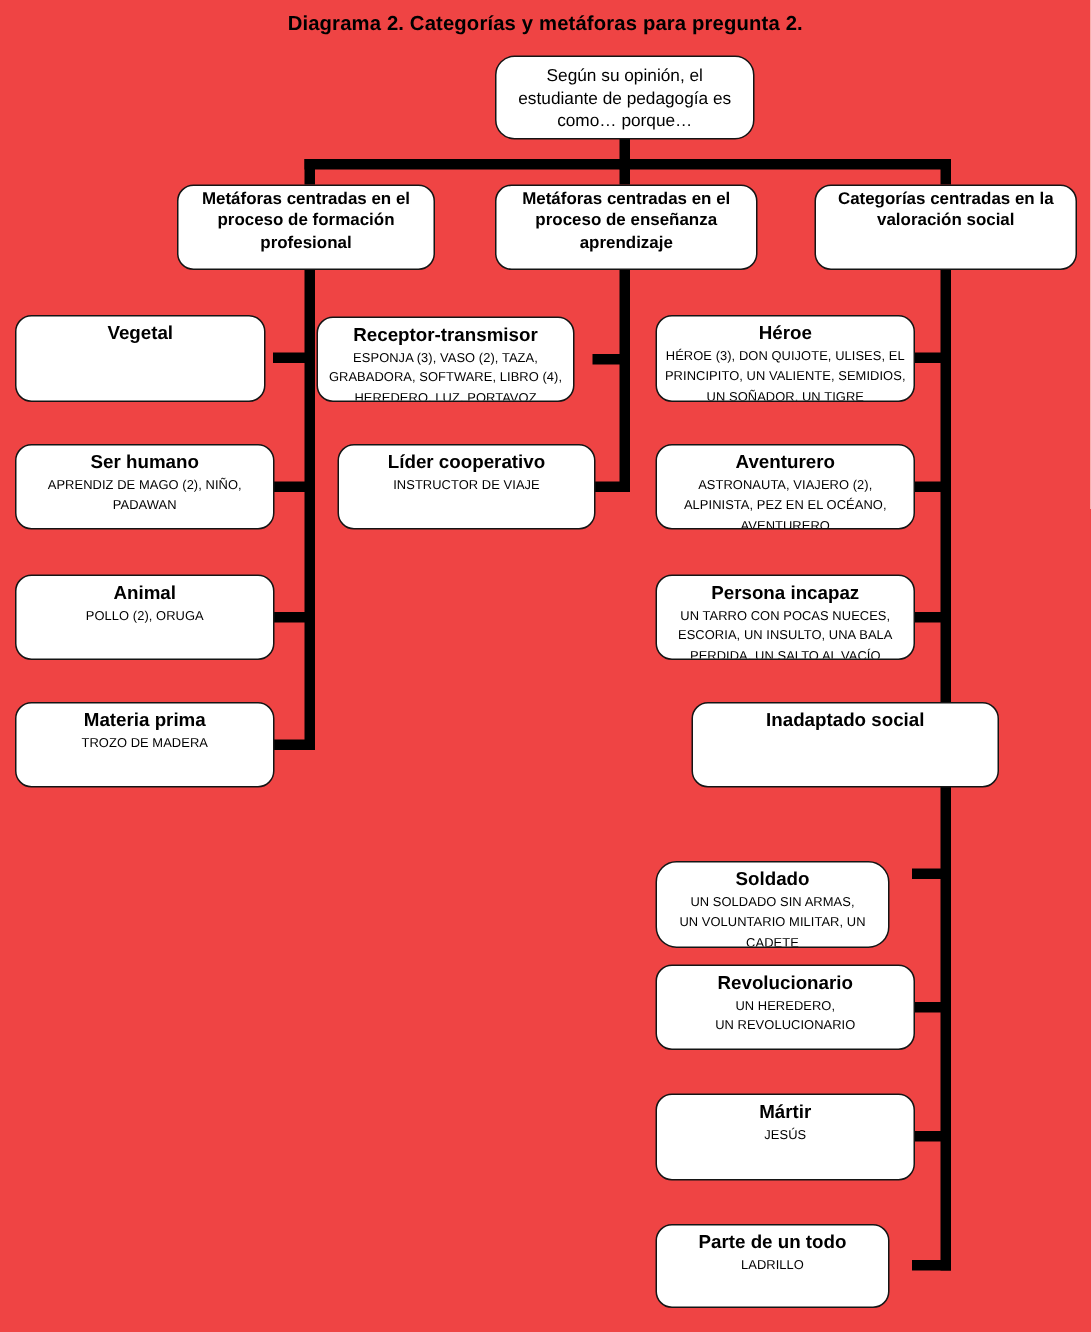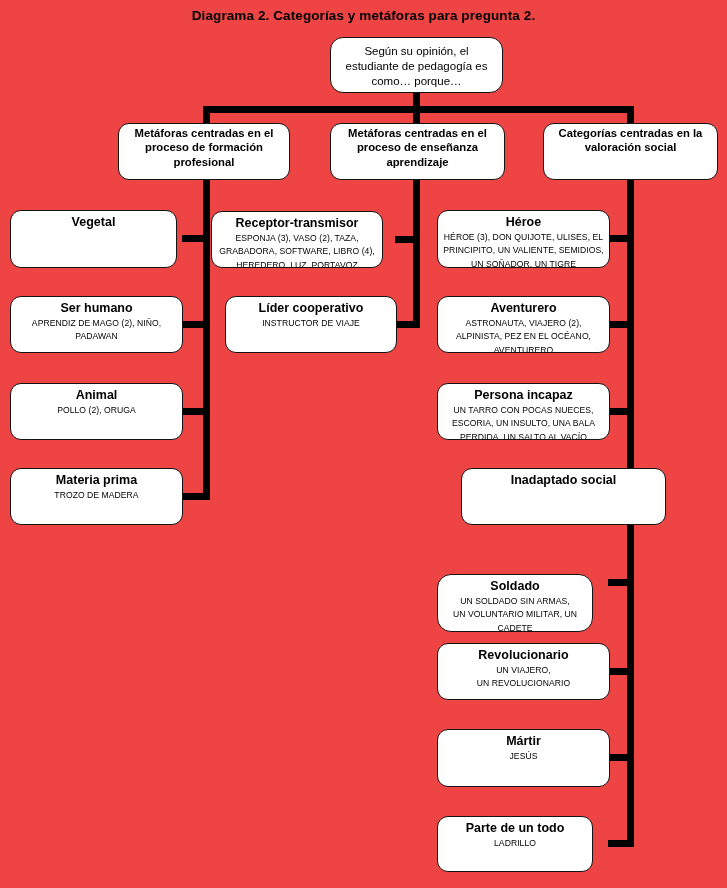--- a/index.html
+++ b/index.html
@@ -157,21 +157,21 @@
     <div class="cat-title">Inadaptado social</div>
   </div>
   <div class="box cat-box" style="left:437px; top:574px; width:156px; height:58px;border-radius:14px;">
     <div class="cat-title">Soldado</div>
     <div class="cat-items">UN SOLDADO SIN ARMAS,
 UN VOLUNTARIO MILITAR, UN CADETE
 EN EL REGIMIENTO</div>
   </div>
   <div class="box cat-box" style="left:437px; top:643px; width:173px; height:57px;">
     <div class="cat-title">Revolucionario</div>
-    <div class="cat-items">UN VIAJERO,
+    <div class="cat-items">UN HEREDERO,
 UN REVOLUCIONARIO</div>
   </div>
   <div class="box cat-box" style="left:437px; top:729px; width:173px; height:58px;">
     <div class="cat-title">Mártir</div>
     <div class="cat-items">JESÚS</div>
   </div>
   <div class="box cat-box" style="left:437px; top:816px; width:156px; height:56px;">
     <div class="cat-title">Parte de un todo</div>
     <div class="cat-items">LADRILLO</div>
   </div>

